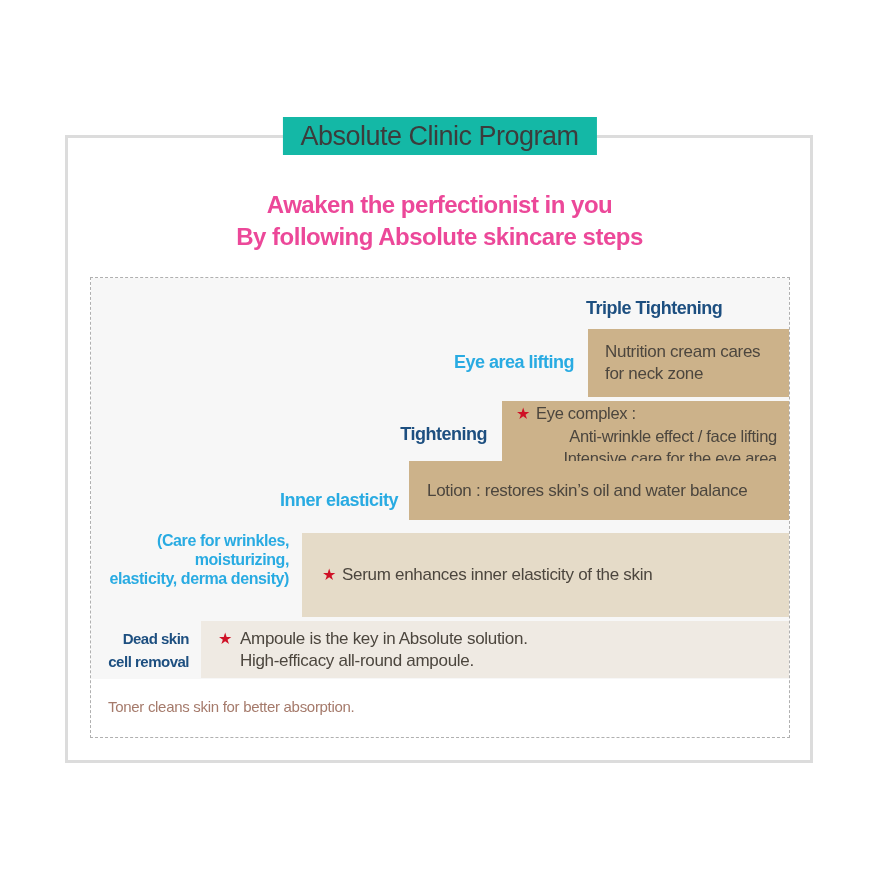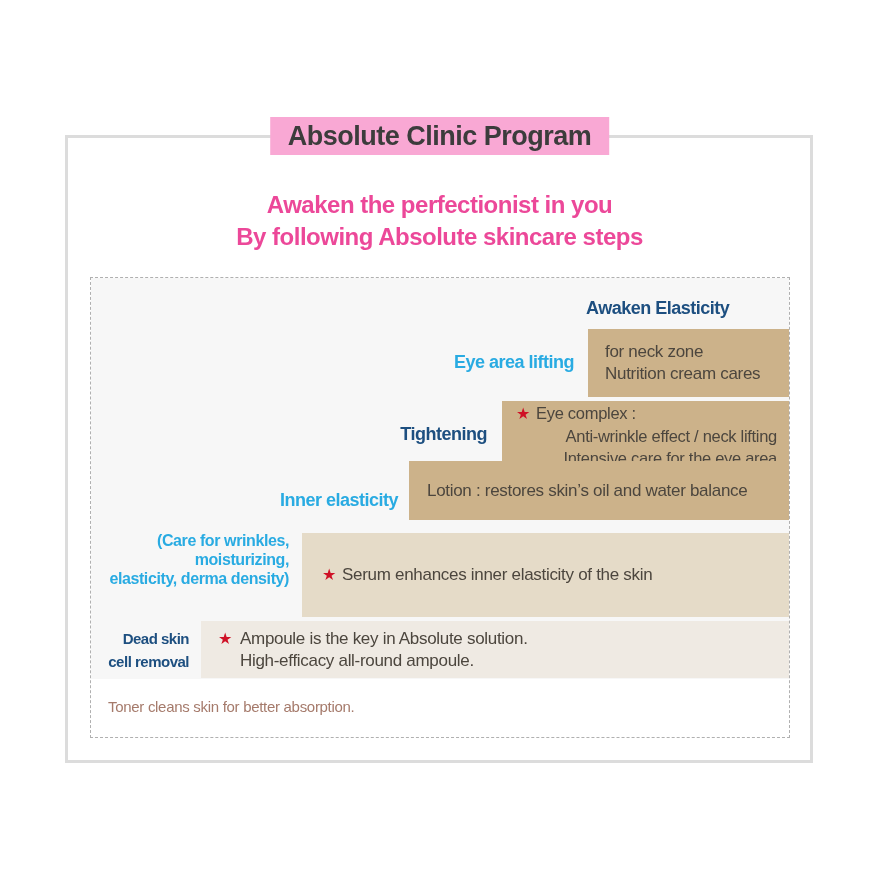--- a/index.html
+++ b/index.html
@@ -21,24 +21,24 @@
     left: 65px; top: 135px;
     width: 748px; height: 628px;
     border: 3px solid #dcdcdc;
     box-sizing: border-box;
   }
   
   .page-title {
     position: absolute;
     top: 117px; left: 50%;
     transform: translateX(-50%);
-    background: #f9a8d4;
+    background: #14b8a6;
     padding: 0 18px;
     font-size: 27px;
-    font-weight: 700;
+    font-weight: 400;
     letter-spacing: -0.5px;
     color: #3c3c3c;
     line-height: 38px;
     white-space: nowrap;
   }
   .subtitle {
     position: absolute;
     top: 189px; left: 0;
     width: 879px;
     text-align: center;
@@ -142,35 +142,35 @@
   <div class="page-title">Absolute Clinic Program</div>
 
   <div class="subtitle">
     <div>Awaken the perfectionist in you</div>
     <div>By following Absolute skincare steps</div>
   </div>
 
   <div class="dashed-box">
     <div class="gray-panel"></div>
 
-    <div class="step-label navy label-triple">Awaken Elasticity</div>
+    <div class="step-label navy label-triple">Triple Tightening</div>
 
     <div class="step-label lightblue label-eyearea">Eye area lifting</div>
     <div class="step-box tan box-nutrition">
+      <div class="nowrap">Nutrition cream cares</div>
       <div class="nowrap">for neck zone</div>
-      <div class="nowrap">Nutrition cream cares</div>
     </div>
 
     <div class="step-label navy label-tighten">Tightening</div>
     <div class="step-box tan box-eye">
       <div class="row-star line1">
         <span class="star">★</span>
         <span>Eye complex :</span>
       </div>
-      <div class="line-right">Anti-wrinkle effect / neck lifting</div>
+      <div class="line-right">Anti-wrinkle effect / face lifting</div>
       <div class="line-right">Intensive care for the eye area</div>
     </div>
 
     <div class="step-label lightblue label-inner">Inner elasticity</div>
     <div class="step-box tan box-lotion">
       <div class="nowrap">Lotion : restores skin’s oil and water balance</div>
     </div>
 
     <div class="step-label lightblue label-intensive">
       <div class="sub">(Care for wrinkles,</div>

